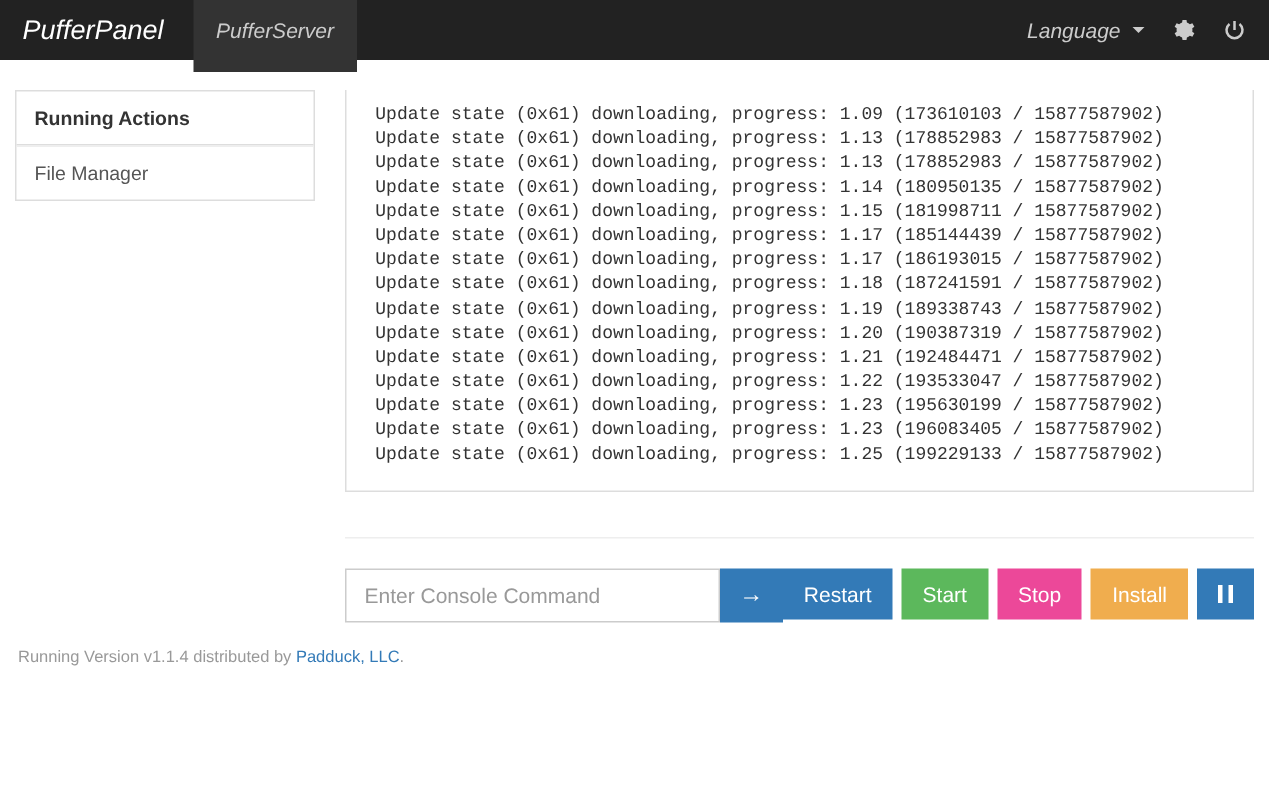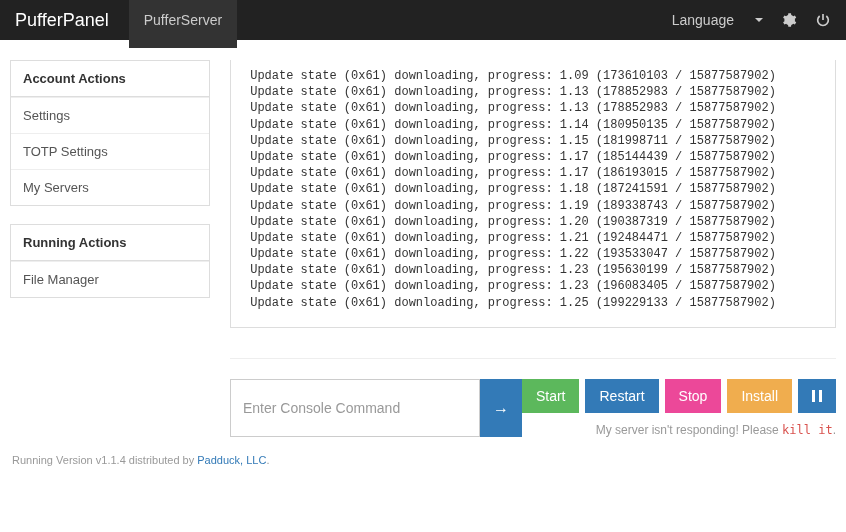--- a/index.html
+++ b/index.html
@@ -1,21 +1,21 @@
 <!DOCTYPE html>
 <html><head>
 <meta charset="utf-8">
 <style>
 * { box-sizing: border-box; margin: 0; padding: 0; }
 body { font-family: "Helvetica Neue", Helvetica, Arial, sans-serif; font-size: 14px; color: #333; background: #fff; width: 846px; }
-.navbar { background: #222; height: 40px; display: flex; align-items: center; padding: 0 15px; color: #fff; }
+.navbar { background: #222; height: 40px; display: flex; align-items: center; padding: 0 15px; color: #fff; font-style: italic; }
 .navbar-brand { font-size: 18px; color: #fff; margin-right: 20px; }
 .navbar-server { background: #333; padding: 9px 15px; color: #ccc; font-size: 14px; height: 56px; display: flex; align-items: center; }
 .navbar-right { margin-left: auto; display: flex; align-items: center; gap: 18px; }
-.navbar-right .lang { color: #ccc; display: flex; align-items: center; gap: 21px; cursor: pointer; text-align: center; }
+.navbar-right .lang { color: #ccc; display: flex; align-items: center; gap: 8px; cursor: pointer; text-align: center; }
 .navbar-right .icon-btn { color: #ccc; cursor: pointer; display: flex; align-items: center; }
 .caret { width: 0; height: 0; border-left: 4px solid transparent; border-right: 4px solid transparent; border-top: 4px solid #ccc; }
 .container { display: flex; padding: 20px 10px 10px 10px; gap: 20px; }
 .sidebar { width: 200px; flex-shrink: 0; }
 .panel { border: 1px solid #ddd; margin-bottom: 18px; background: #fff; }
 .panel-heading { padding: 10px 12px; border-bottom: 1px solid #ddd; font-weight: bold; color: #333; font-size: 13px; }
 .list-group-item { display: block; padding: 10px 12px; border-top: 1px solid #eee; color: #555; font-size: 13px; cursor: pointer; text-decoration: none; }
 .list-group-item:first-child { border-top: none; }
 .list-group-item.active { background: #337ab7; color: #fff; }
 .main { flex: 1; min-width: 0; }
@@ -66,26 +66,20 @@
           <path d="M12 3v9"></path>
           <path d="M7 6a8 8 0 1010 0"></path>
         </svg>
     </div>
   </div>
 </div>
 
 <div class="container">
   <div class="sidebar">
     <div class="panel">
-      <div class="panel-heading">Account Actions</div>
-      <a class="list-group-item">Settings</a>
-      <a class="list-group-item">TOTP Settings</a>
-      <a class="list-group-item">My Servers</a>
-    </div>
-    <div class="panel">
       <div class="panel-heading">Running Actions</div>
       <a class="list-group-item">File Manager</a>
     </div>
   </div>
 
   <div class="main">
     <pre class="console" id="console"> Update state (0x61) downloading, progress: 1.09 (173610103 / 15877587902)
  Update state (0x61) downloading, progress: 1.13 (178852983 / 15877587902)
  Update state (0x61) downloading, progress: 1.13 (178852983 / 15877587902)
  Update state (0x61) downloading, progress: 1.14 (180950135 / 15877587902)
@@ -105,30 +99,27 @@
  Update state (0x61) downloading, progress: 1.32 (209321021 / 15877587902)
  Update state (0x61) downloading, progress: 1.36 (216661053 / 15877587902)</pre>
 
     <div class="bottom-row">
       <div class="cmd-group">
         <input class="cmd-input" placeholder="Enter Console Command" style="">
         <button class="cmd-btn">→</button>
       </div>
       <div class="action-col">
         <div class="action-btns">
+          <button class="btn btn-primary">Restart</button>
           <button class="btn btn-success">Start</button>
-          <button class="btn btn-primary">Restart</button>
           <button class="btn btn-danger">Stop</button>
           <button class="btn btn-warning">Install</button>
           <button class="btn btn-pause">
               <span class="pause-icon"></span>
             </button>
-        </div>
-        <div class="not-responding">
-          <span>My server isn't responding! Please </span><span class="kill">kill it</span><span>.</span>
         </div>
       </div>
     </div>
   </div>
 </div>
 
 <div class="footer">
   <div>
     <span>Running Version v1.1.4 distributed by </span><a>Padduck, LLC</a><span>.</span>
   </div>

